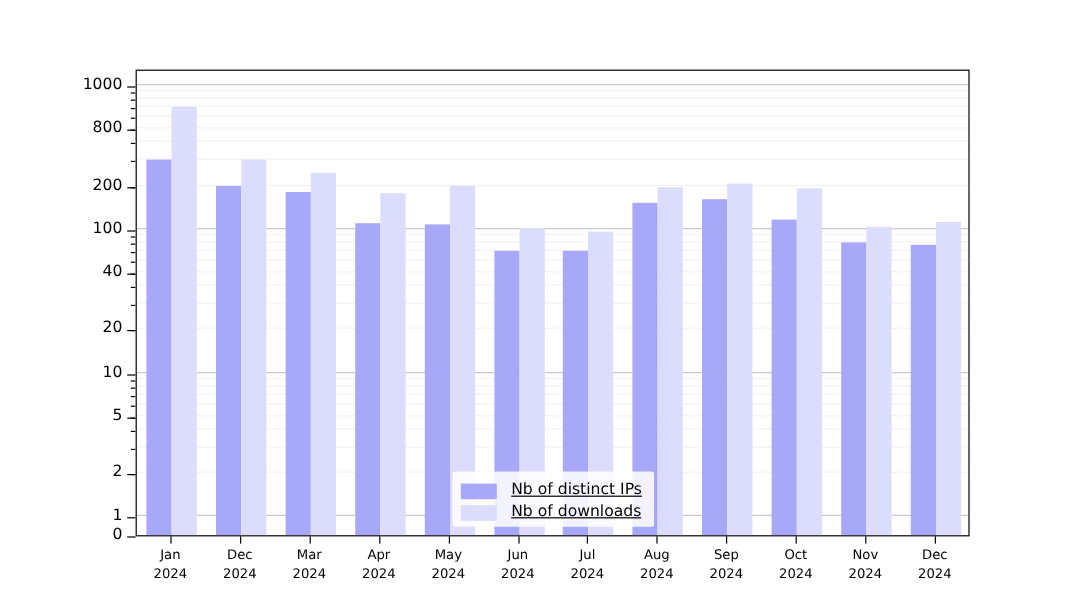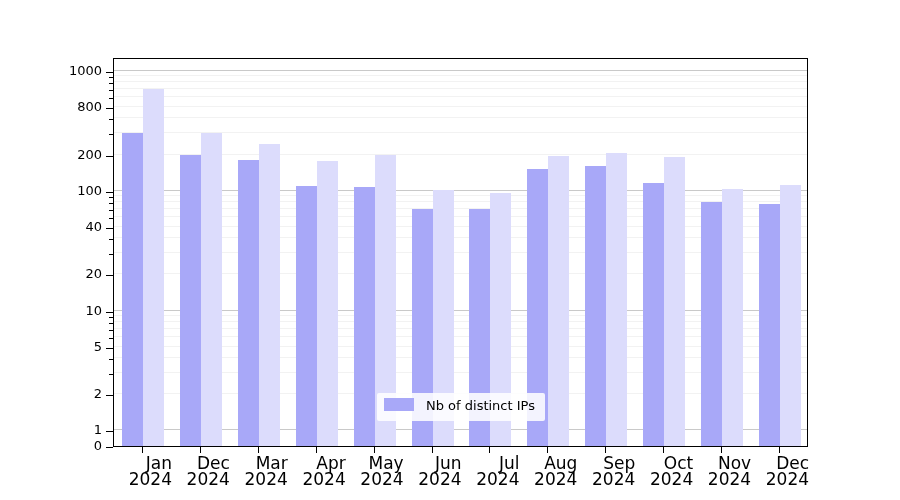--- a/index.html
+++ b/index.html
@@ -43,33 +43,33 @@
   }
   .ytick .tmark{position:absolute;right:0px;top:0;width:7px;height:1px;background:#000;}
   .yminor .tmark{width:4px;}
 
   
   #x-axis{position:absolute;left:113px;top:447px;width:695px;height:50px;}
   .xtick{position:absolute;top:0;}
   .xtick .tmark{position:absolute;left:0;top:0;width:1px;height:6px;background:#000;}
   .xtick .xlabel{
     position:absolute;left:-30px;top:8px;width:60px;
-    text-align:right;font-size:17px;color:#000;line-height:16px;
+    text-align:center;font-size:11px;color:#000;line-height:16px;
   }
   .xlabel .mon,.xlabel .yr{display:block;}
 
   
   #legend{
     position:absolute;left:377px;top:393px;
     background:rgba(255,255,255,0.86);
     padding:5px 10px 5px 7px;
     border-radius:2px;
     box-sizing:border-box;
   }
-  .legend-row{display:flex;align-items:flex-start;height:18px;}
+  .legend-row{display:flex;align-items:flex-end;height:18px;text-decoration:underline;}
   .swatch{width:30px;height:13px;margin-right:12px;flex:none;}
   .swatch.ips{background:#a8a8f8;}
   .swatch.dls{background:#dcdcfc;}
   .legend-label{font-size:13px;color:#000;white-space:nowrap;}
 </style>
 </head>
 <body>
 
 <div id="chart-root">
 
@@ -361,15 +361,19 @@
           <span class="yr">2024</span>
         </span>
       </div>
     </div>
 
   <div id="legend">
       <div class="legend-row">
         <span class="swatch ips"></span>
         <span class="legend-label">Nb of distinct IPs</span>
       </div>
+      <div class="legend-row">
+        <span class="swatch dls"></span>
+        <span class="legend-label">Nb of downloads</span>
+      </div>
     </div>
 
 </div>
 
 </body></html>

